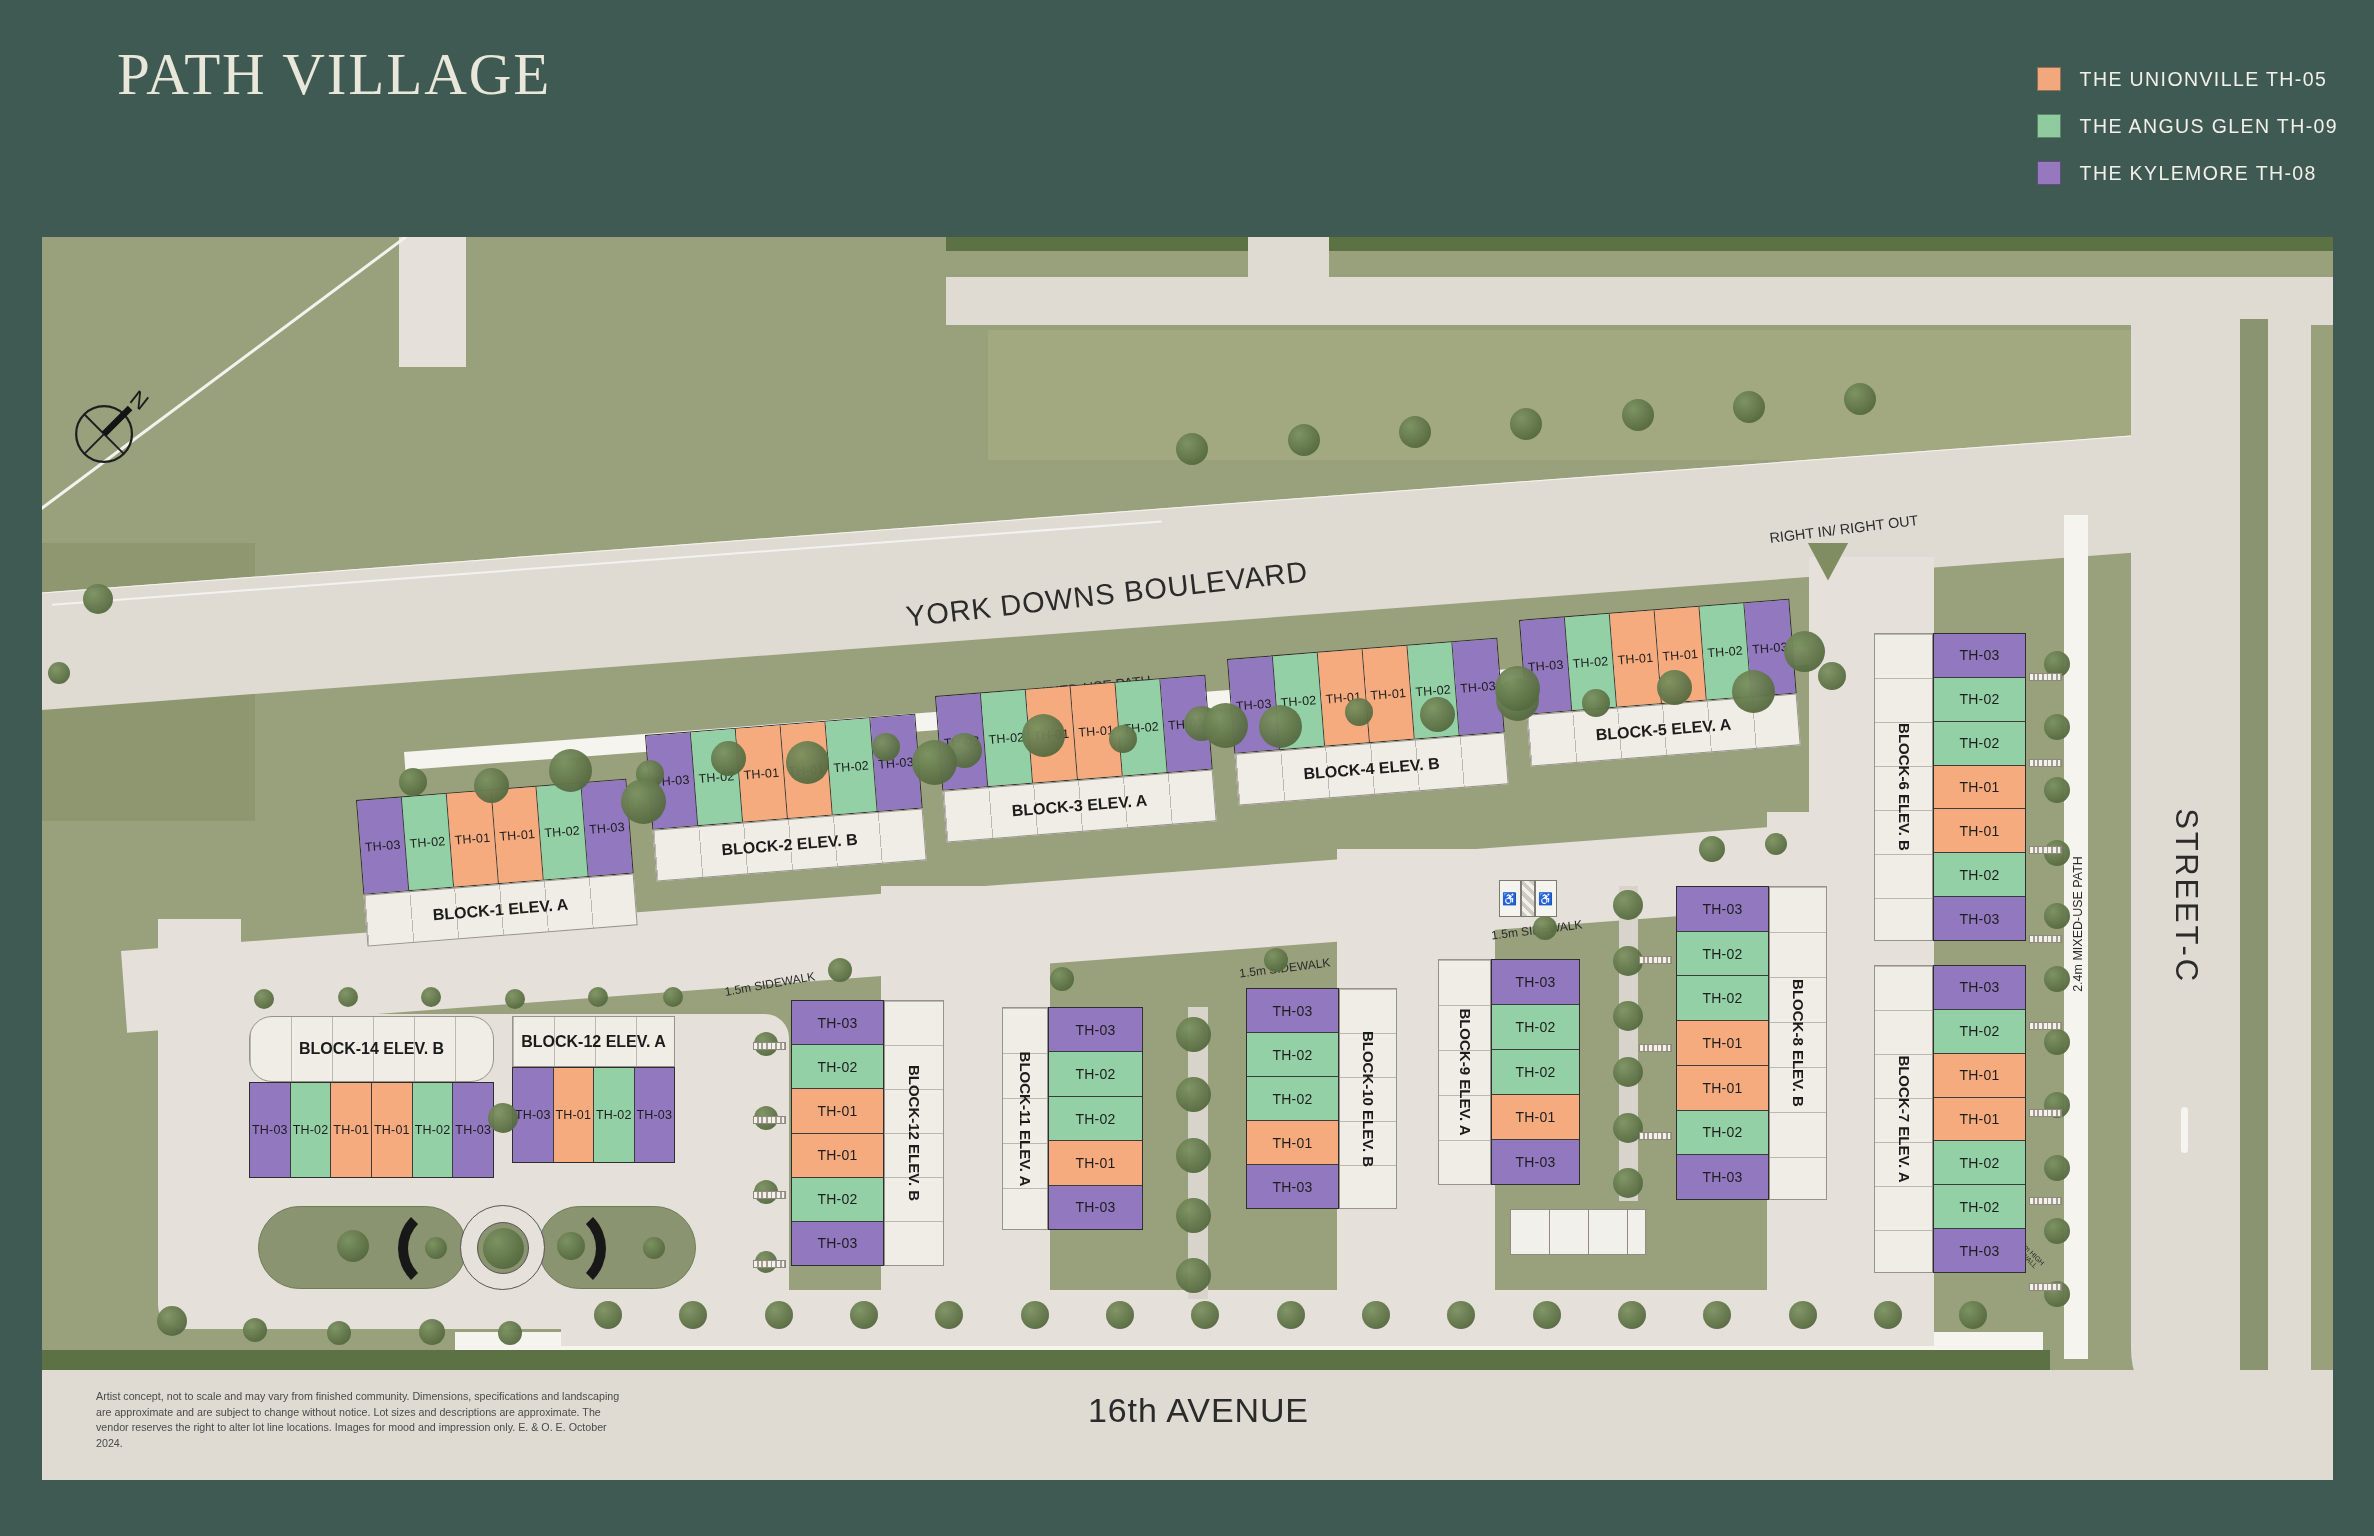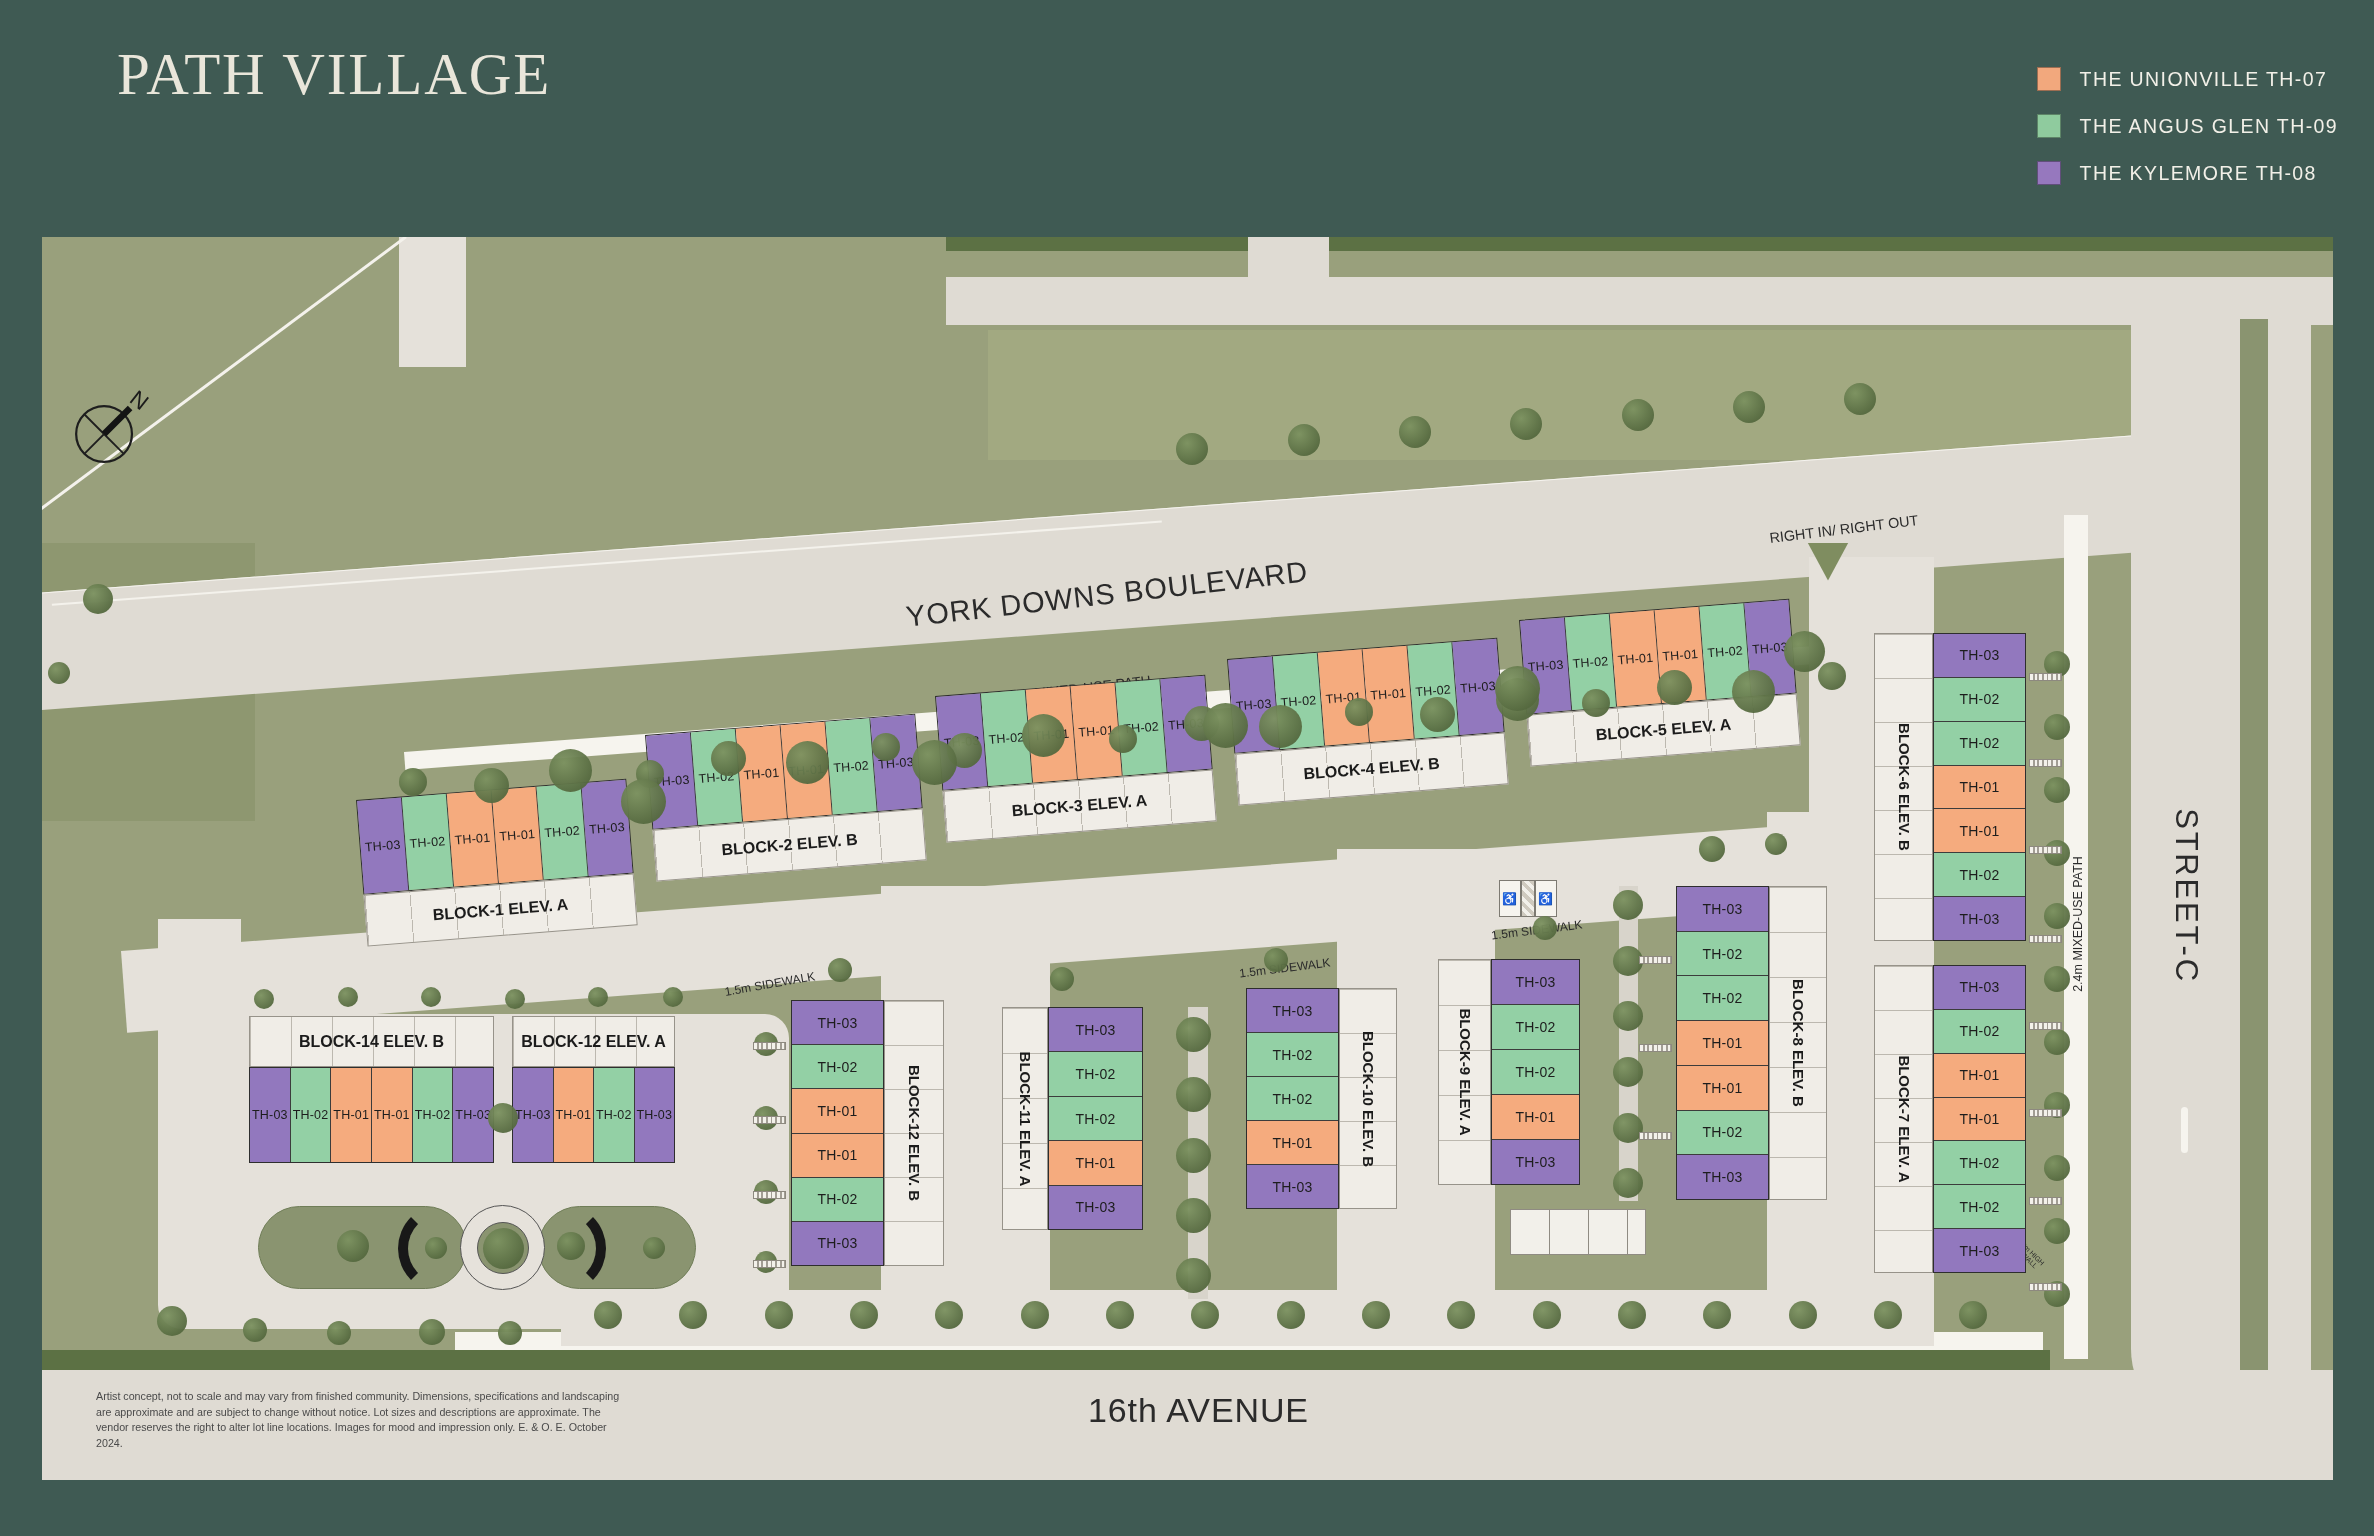--- a/index.html
+++ b/index.html
@@ -74,21 +74,21 @@
 </head>
 <body>
 <div id="app">
 
 <div class="logo">
   <div class="logo-line1">PATH VILLAGE</div>
 </div>
 <div class="legend" id="legend">
       <div class="legend-row">
         <span class="swatch" style="background: rgb(242, 168, 125);"></span>
-        <span class="legend-label">THE UNIONVILLE TH-07</span>
+        <span class="legend-label">THE UNIONVILLE TH-05</span>
       </div>
       <div class="legend-row">
         <span class="swatch" style="background: rgb(143, 203, 158);"></span>
         <span class="legend-label">THE ANGUS GLEN TH-09</span>
       </div>
       <div class="legend-row">
         <span class="swatch" style="background: rgb(150, 120, 190);"></span>
         <span class="legend-label">THE KYLEMORE TH-08</span>
       </div>
     </div>
@@ -491,21 +491,21 @@
           </div>
           <div class="unit" style="background: rgb(147, 208, 165);">
             <span>TH-02</span>
           </div>
           <div class="unit" style="background: rgb(146, 120, 190);">
             <span>TH-03</span>
           </div>
         </div>
       </div>
       <div class="block h" style="left: 207px; top: 779px; width: 245px;">
-        <div class="apron" style="height: 51px; --pitch: 41px;">
+        <div class="apron" style="height: 66px; border-radius: 23px; --pitch: 41px;">
           <span class="block-label">BLOCK-14 ELEV. B</span>
         </div>
         <div class="colored" style="height: 96px;">
           <div class="unit" style="background: rgb(146, 120, 190);">
             <span>TH-03</span>
           </div>
           <div class="unit" style="background: rgb(147, 208, 165);">
             <span>TH-02</span>
           </div>
           <div class="unit" style="background: rgb(245, 171, 126);">

